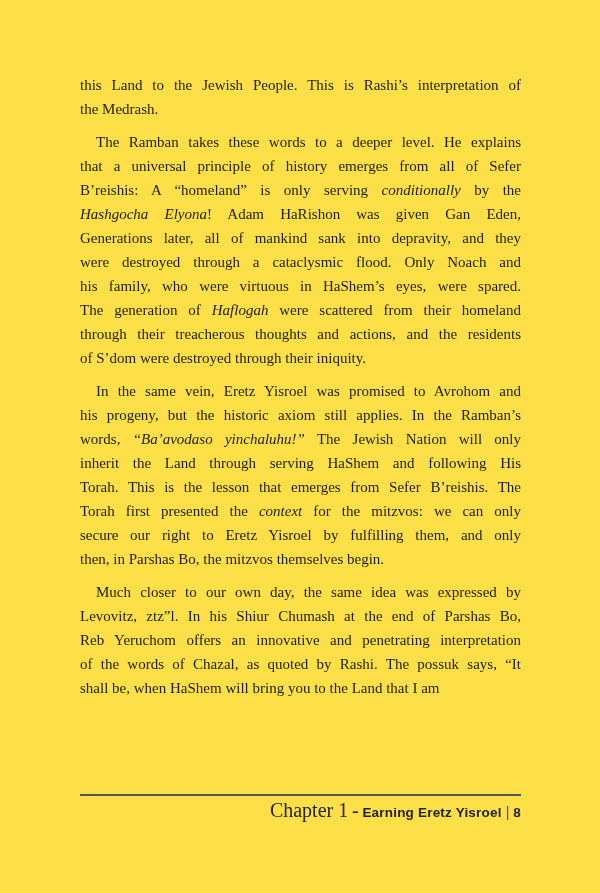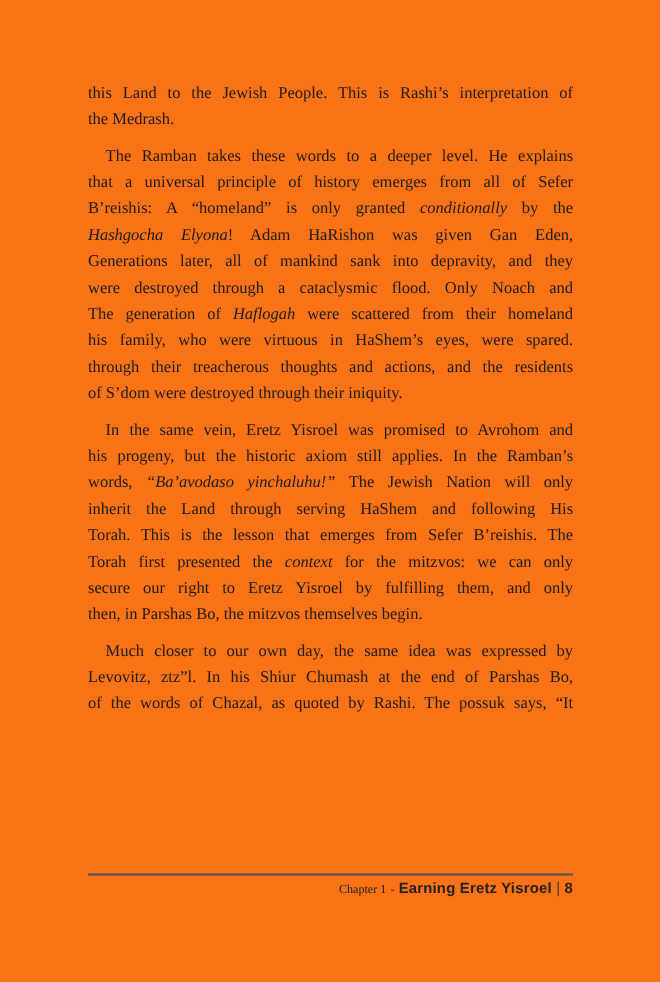--- a/index.html
+++ b/index.html
@@ -4,21 +4,21 @@
 <style>
   html, body {
     margin: 0;
     padding: 0;
     background: #ffffff;
   }
   .page {
     position: relative;
     width: 600px;
     height: 893px;
-    background: #f97316;
+    background: #fde047;
     font-family: "Liberation Serif", serif;
     color: #1c1c1c;
     overflow: hidden;
     text-decoration: underline;
   }
   .text-block {
     position: absolute;
     left: 80px;
     top: 73px;
     width: 441px;
@@ -56,21 +56,21 @@
     left: 80px;
     top: 799px;
     width: 441px;
     text-align: right;
     font-size: 15px;
     color: #222222;
     white-space: nowrap;
   }
   .f-serif {
     font-family: "Liberation Serif", serif;
-    font-size: 11px;
+    font-size: 20px;
   }
   .f-sans {
     font-family: "Liberation Sans", sans-serif;
     font-weight: 700;
     font-size: 13.5px;
     letter-spacing: 0.2px;
   }
   .f-divider {
     font-family: "Liberation Sans", sans-serif;
     font-weight: 400;
@@ -85,43 +85,45 @@
 <div class="page">
 
   <main class="text-block" id="text-block">
       <div class="para">
         <div class="line"><span>this Land to the Jewish People. This is Rashi’s interpretation of</span></div>
         <div class="line last"><span>the Medrash.</span></div>
       </div>
       <div class="para">
         <div class="line first-indent"><span>The Ramban takes these words to a deeper level. He explains</span></div>
         <div class="line"><span>that a universal principle of history emerges from all of Sefer</span></div>
-        <div class="line"><span>B’reishis: A “homeland” is only granted </span><em>conditionally</em><span> by the</span></div>
+        <div class="line"><span>B’reishis: A “homeland” is only serving </span><em>conditionally</em><span> by the</span></div>
         <div class="line"><em>Hashgocha Elyona</em><span>! Adam HaRishon was given Gan Eden,</span></div>
         <div class="line"><span>Generations later, all of mankind sank into depravity, and they</span></div>
         <div class="line"><span>were destroyed through a cataclysmic flood. Only Noach and</span></div>
+        <div class="line"><span>his family, who were virtuous in HaShem’s eyes, were spared.</span></div>
         <div class="line"><span>The generation of </span><em>Haflogah</em><span> were scattered from their homeland</span></div>
-        <div class="line"><span>his family, who were virtuous in HaShem’s eyes, were spared.</span></div>
         <div class="line"><span>through their treacherous thoughts and actions, and the residents</span></div>
         <div class="line last"><span>of S’dom were destroyed through their iniquity.</span></div>
       </div>
       <div class="para">
         <div class="line first-indent"><span>In the same vein, Eretz Yisroel was promised to Avrohom and</span></div>
         <div class="line"><span>his progeny, but the historic axiom still applies. In the Ramban’s</span></div>
         <div class="line"><span>words, </span><em>“Ba’avodaso yinchaluhu!”</em><span> The Jewish Nation will only</span></div>
         <div class="line"><span>inherit the Land through serving HaShem and following His</span></div>
         <div class="line"><span>Torah. This is the lesson that emerges from Sefer B’reishis. The</span></div>
         <div class="line"><span>Torah first presented the </span><em>context</em><span> for the mitzvos: we can only</span></div>
         <div class="line"><span>secure our right to Eretz Yisroel by fulfilling them, and only</span></div>
         <div class="line last"><span>then, in Parshas Bo, the mitzvos themselves begin.</span></div>
       </div>
       <div class="para">
         <div class="line first-indent"><span>Much closer to our own day, the same idea was expressed by</span></div>
         <div class="line"><span>Levovitz, ztz”l. In his Shiur Chumash at the end of Parshas Bo,</span></div>
+        <div class="line"><span>Reb Yeruchom offers an innovative and penetrating interpretation</span></div>
         <div class="line"><span>of the words of Chazal, as quoted by Rashi. The possuk says, “It</span></div>
+        <div class="line last"><span>shall be, when HaShem will bring you to the Land that I am</span></div>
       </div>
     </main>
 
   <div class="footer-rule"></div>
 
   <div class="footer-text"><span class="f-serif">Chapter 1</span> <span class="f-serif">-</span> <span class="f-sans">Earning Eretz Yisroel</span><span class="f-divider">|</span><span class="f-sans">8</span></div>
 
 </div>
 
 </body></html>

